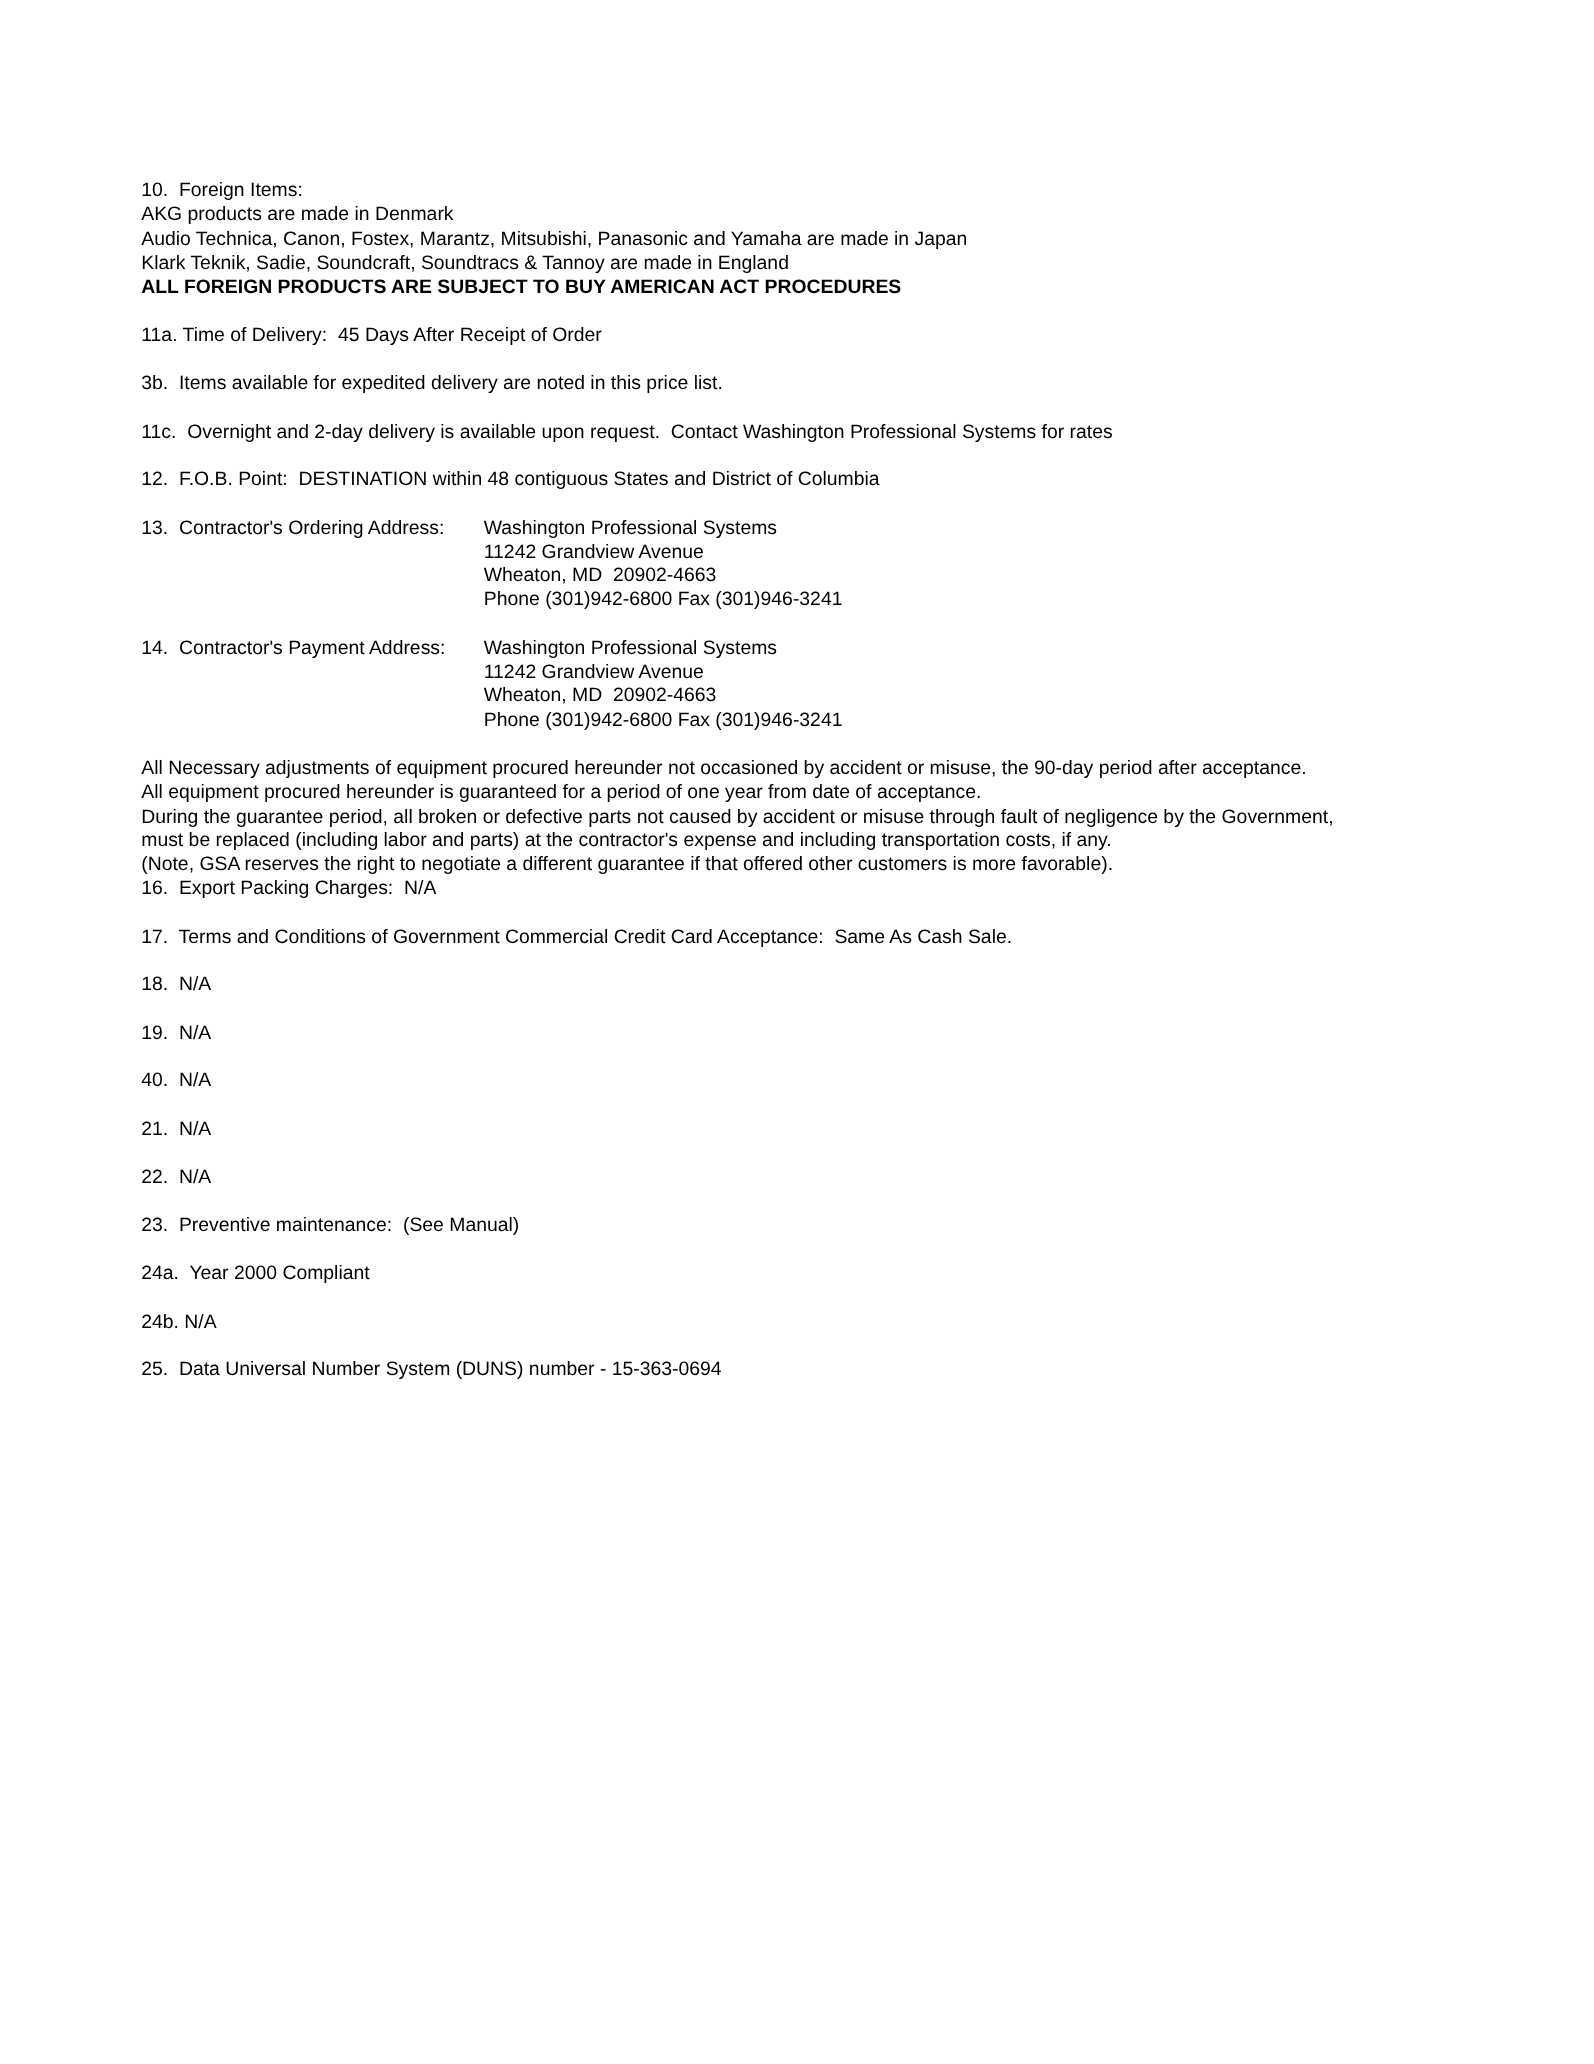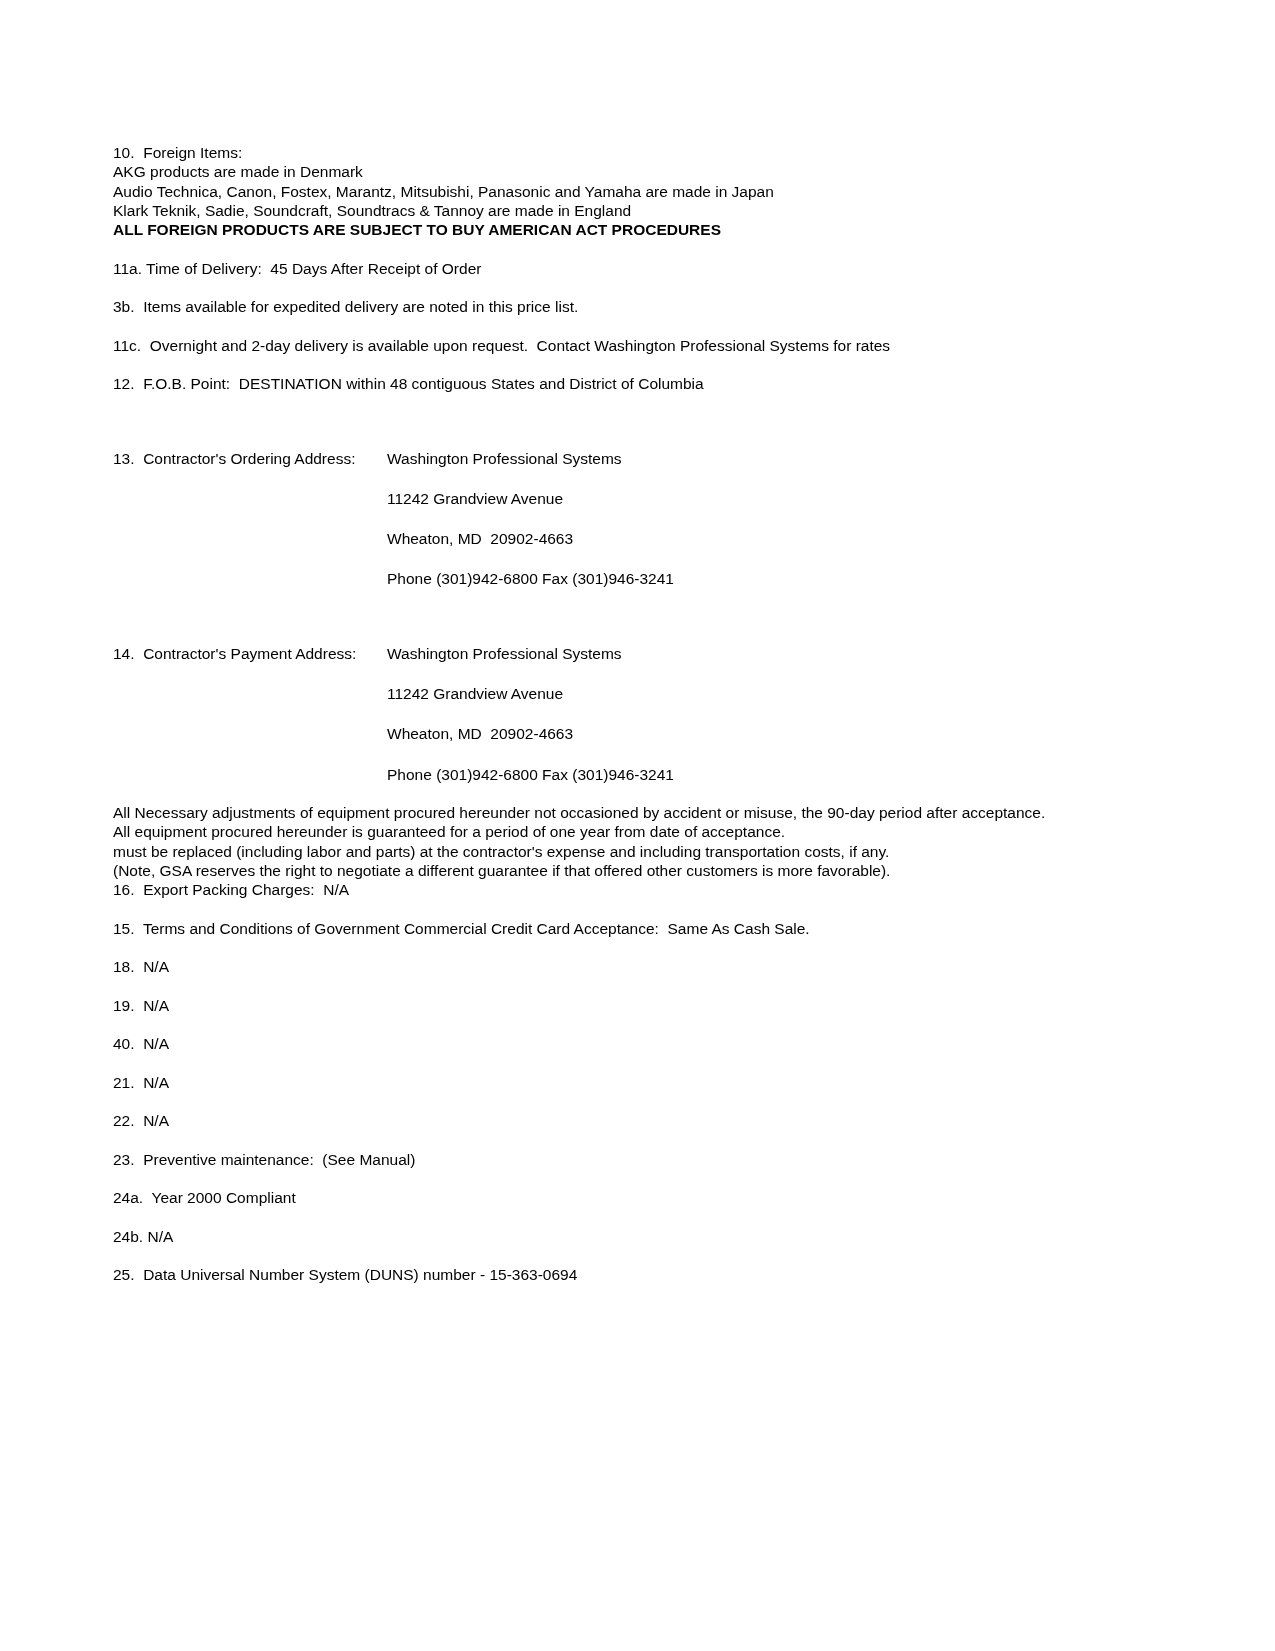--- a/index.html
+++ b/index.html
@@ -25,21 +25,20 @@
     line-height: 19.25px;
     white-space: pre;
   }
   .line.bold {
     font-weight: bold;
   }
   .c1 {
     display: inline-block;
     width: 274px;
     white-space: pre;
-    margin-top: 36px;
   }
 </style>
 </head>
 <body>
 
 <div class="page">
   <main>
       <div class="line">10.  Foreign Items:</div>
       <div class="line">AKG products are made in Denmark</div>
       <div class="line">Audio Technica, Canon, Fostex, Marantz, Mitsubishi, Panasonic and Yamaha are made in Japan</div>
@@ -59,25 +58,26 @@
       <div class="line"><span class="c1"></span><span>Wheaton, MD  20902-4663</span></div>
       <div class="line"><span class="c1"></span><span>Phone (301)942-6800 Fax (301)946-3241</span></div>
       <div class="line">&nbsp;</div>
       <div class="line"><span class="c1">14.  Contractor's Payment Address:</span><span>Washington Professional Systems</span></div>
       <div class="line"><span class="c1"></span><span>11242 Grandview Avenue</span></div>
       <div class="line"><span class="c1"></span><span>Wheaton, MD  20902-4663</span></div>
       <div class="line"><span class="c1"></span><span>Phone (301)942-6800 Fax (301)946-3241</span></div>
       <div class="line">&nbsp;</div>
       <div class="line">All Necessary adjustments of equipment procured hereunder not occasioned by accident or misuse, the 90-day period after acceptance.</div>
       <div class="line">All equipment procured hereunder is guaranteed for a period of one year from date of acceptance.</div>
+      <div class="line">During the guarantee period, all broken or defective parts not caused by accident or misuse through fault of negligence by the Government,</div>
       <div class="line">must be replaced (including labor and parts) at the contractor's expense and including transportation costs, if any.</div>
       <div class="line">(Note, GSA reserves the right to negotiate a different guarantee if that offered other customers is more favorable).</div>
       <div class="line">16.  Export Packing Charges:  N/A</div>
       <div class="line">&nbsp;</div>
-      <div class="line">15.  Terms and Conditions of Government Commercial Credit Card Acceptance:  Same As Cash Sale.</div>
+      <div class="line">17.  Terms and Conditions of Government Commercial Credit Card Acceptance:  Same As Cash Sale.</div>
       <div class="line">&nbsp;</div>
       <div class="line">18.  N/A</div>
       <div class="line">&nbsp;</div>
       <div class="line">19.  N/A</div>
       <div class="line">&nbsp;</div>
       <div class="line">40.  N/A</div>
       <div class="line">&nbsp;</div>
       <div class="line">21.  N/A</div>
       <div class="line">&nbsp;</div>
       <div class="line">22.  N/A</div>

